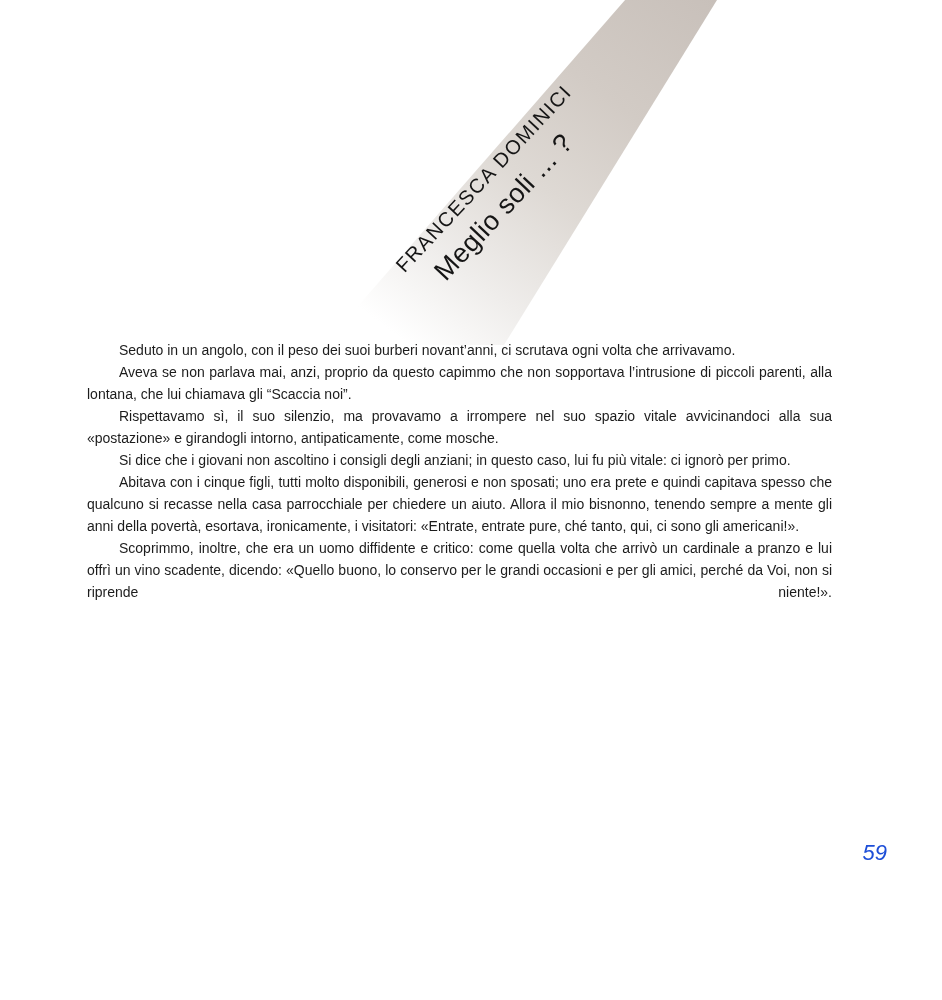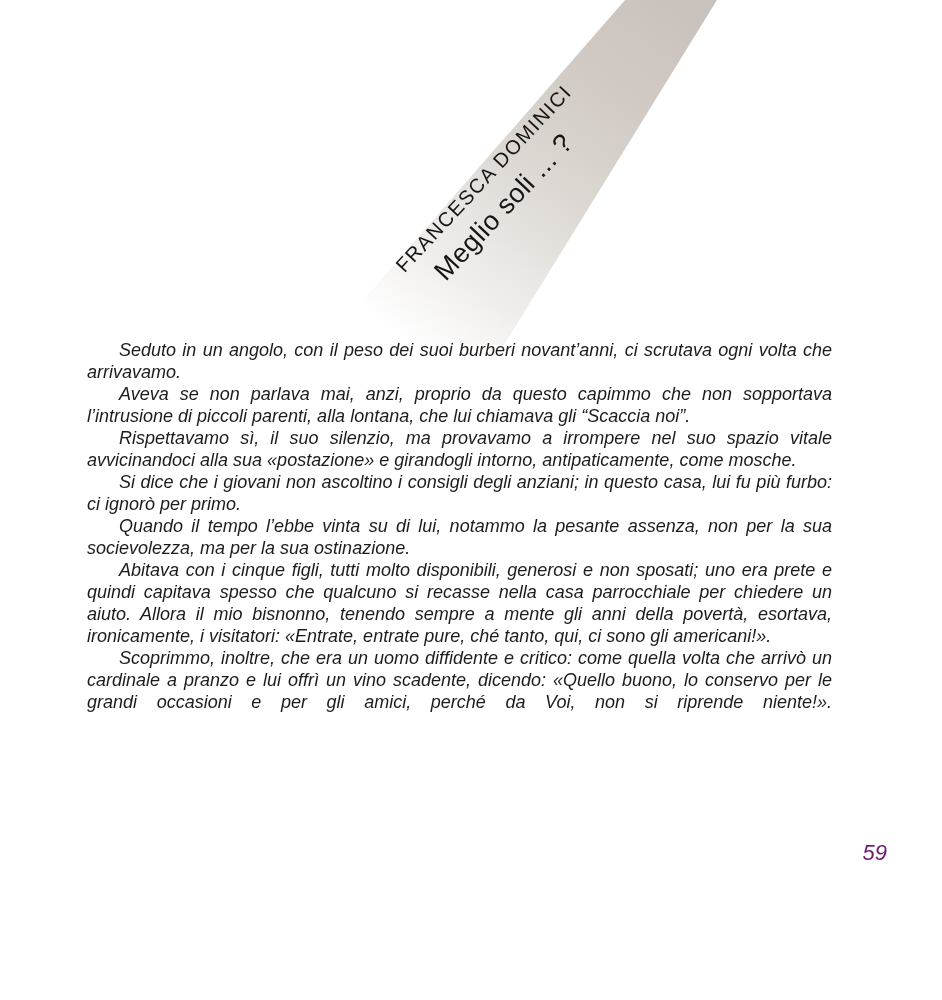--- a/index.html
+++ b/index.html
@@ -37,52 +37,50 @@
   }
   .ribbon-title {
     font-size: 27px; line-height: 27px;
     letter-spacing: 0.5px;
     margin-top: 11px; margin-left: 22px;
   }
   .article {
     position: absolute;
     left: 87px; top: 339px;
     width: 745px;
-    font-size: 18px; line-height: 22px;
+    font-size: 14px; line-height: 22px;
     color: #1c1c1c;
     text-align: justify;
-    font-style: italic;
   }
   .article p { margin: 0; text-indent: 32px; }
   .article p:last-child { text-align-last: justify; }
   .folio {
     position: absolute;
     right: 55px; top: 841px;
     font-size: 22px; line-height: 24px;
     font-style: italic;
-    color: #701a75;
+    color: #1d4ed8;
   }
 </style>
 </head>
 <body>
 
 <div class="page">
 
   <div class="ribbon"></div>
 
   <div class="ribbon-text">
     <div class="ribbon-author">FRANCESCA DOMINICI</div>
     <div class="ribbon-title">Meglio soli ... ?</div>
   </div>
 
   <div class="article">
       <p>Seduto in un angolo, con il peso dei suoi burberi novant’anni, ci scrutava ogni volta che arrivavamo.</p>
       <p>Aveva se non parlava mai, anzi, proprio da questo capimmo che non sopportava l’intrusione di piccoli parenti, alla lontana, che lui chiamava gli “Scaccia noi”.</p>
       <p>Rispettavamo sì, il suo silenzio, ma provavamo a irrompere nel suo spazio vitale avvicinandoci alla sua «postazione» e girandogli intorno, antipaticamente, come mosche.</p>
-      <p>Si dice che i giovani non ascoltino i consigli degli anziani; in questo casa, lui fu più furbo: ci ignorò per primo.</p>
-      <p>Quando il tempo l’ebbe vinta su di lui, notammo la pesante assenza, non per la sua socievolezza, ma per la sua ostinazione.</p>
+      <p>Si dice che i giovani non ascoltino i consigli degli anziani; in questo caso, lui fu più vitale: ci ignorò per primo.</p>
       <p>Abitava con i cinque figli, tutti molto disponibili, generosi e non sposati; uno era prete e quindi capitava spesso che qualcuno si recasse nella casa parrocchiale per chiedere un aiuto. Allora il mio bisnonno, tenendo sempre a mente gli anni della povertà, esortava, ironicamente, i visitatori: «Entrate, entrate pure, ché tanto, qui, ci sono gli americani!».</p>
       <p>Scoprimmo, inoltre, che era un uomo diffidente e critico: come quella volta che arrivò un cardinale a pranzo e lui offrì un vino scadente, dicendo: «Quello buono, lo conservo per le grandi occasioni e per gli amici, perché da Voi, non si riprende niente!».</p>
     </div>
 
   <div class="folio">59</div>
 
 </div>
 
 </body></html>

